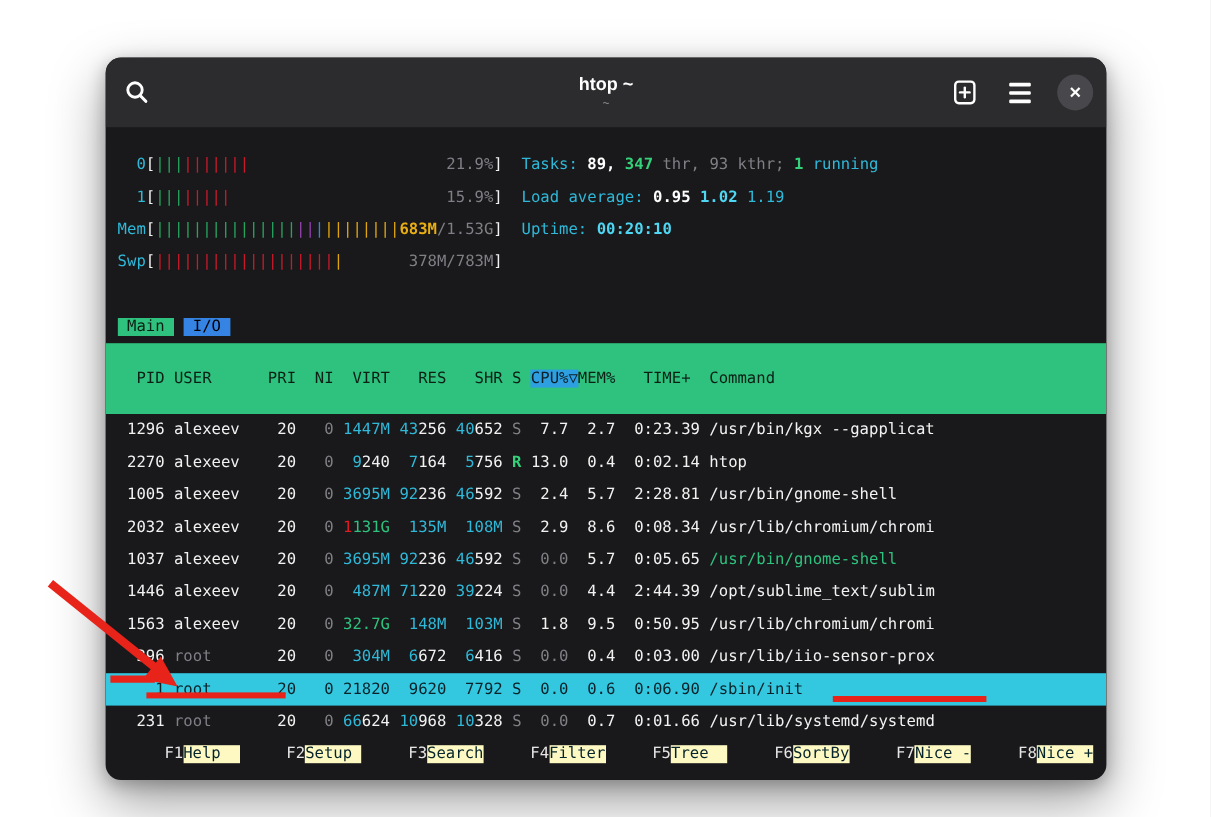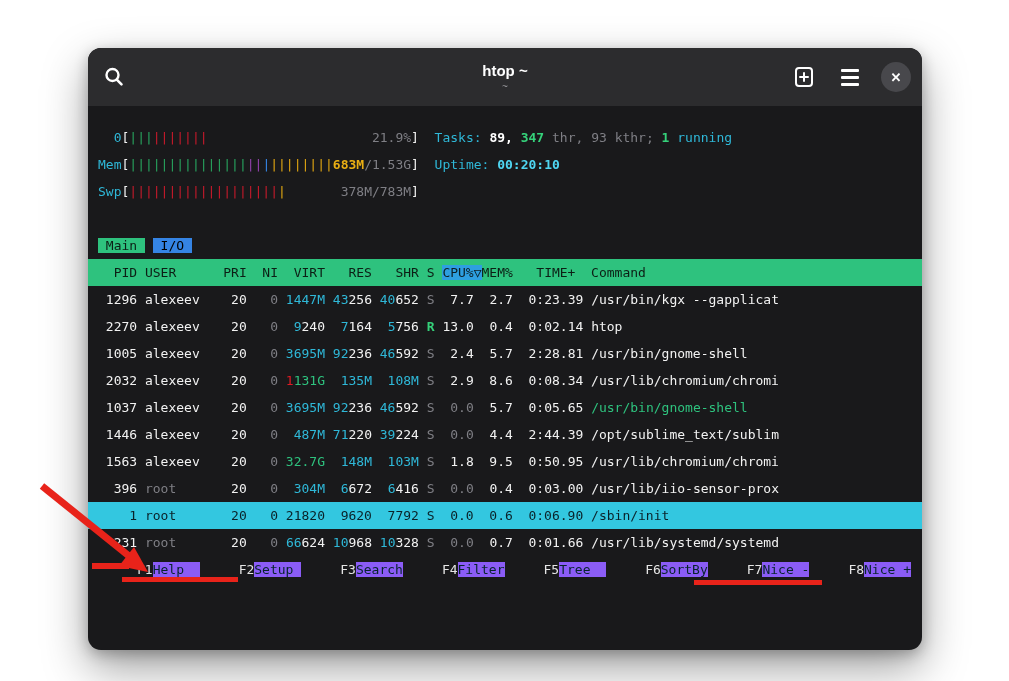--- a/index.html
+++ b/index.html
@@ -42,27 +42,27 @@
   .gn{color:#2ec27e}
   .gnb{color:#35d17a;font-weight:bold}
   .gnc{color:#2ec27e}
   .rdm{color:#c81a2b}
   .rdb{color:#e01b24}
   .ylm{color:#dfa511}
   .ylb{color:#e9ae13;font-weight:bold}
   .pum{color:#9141ac}
   .blm{color:#3584e4}
 
-  .t-line.hdr{background:#2ec27e;margin:0 -10px;padding:0 10px;}
+  .t-line.hdr{background:#2ec27e;margin:0 -10px;padding:16px 10px;}
   .hdt{color:#0c1f15;}
   .sorthd{background:#2e9fe0;color:#0c1f26;}
   .tabA{background:#2ec27e;color:#0c1f15;}
   .tabB{background:#3584e4;color:#000000;}
   .fk{color:#e5e5e5;margin-left:39px;}
-  .fl{background:#8b5cf6;color:#06242c;text-align:right;}
+  .fl{background:#fef9c3;color:#06242c;text-align:right;}
   .t-line.sel{background:#33c7e0;margin:0 -10px;padding:0 10px;}
   .t-line.sel span{color:#0a2229 !important;font-weight:normal !important;background:transparent !important;}
 
   
   #annotations{position:absolute;left:0;top:0;width:1009px;height:681px;pointer-events:none;}
 </style>
 </head>
 <body>
 
 <div id="stage">
@@ -97,20 +97,21 @@
             </span>
         </button>
         <button class="tb-btn">
           <span class="close-btn">✕</span>
         </button>
       </div>
     </div>
 
     <div id="term">
         <div class="t-line"><span class="cyl">  0</span><span class="wh">[</span><span class="gnm">|||</span><span class="rdm">|||||||</span><span class="wh">                     </span><span class="gy">21.9%</span><span class="wh">]</span><span class="wh">  </span><span class="cy">Tasks: </span><span class="whb">89, </span><span class="gnb">347</span><span class="gy"> thr, 93 kthr; </span><span class="gnb">1</span><span class="cy"> running</span></div>
+        <div class="t-line"><span class="cyl">  1</span><span class="wh">[</span><span class="gnm">|||</span><span class="rdm">|||||</span><span class="wh">                       </span><span class="gy">15.9%</span><span class="wh">]</span><span class="wh">  </span><span class="cy">Load average: </span><span class="whb">0.95 </span><span class="cyb">1.02 </span><span class="cy">1.19</span></div>
         <div class="t-line"><span class="cyl">Mem</span><span class="wh">[</span><span class="gnm">|||||||||||||||</span><span class="pum">||</span><span class="blm">|</span><span class="ylm">||||||||</span><span class="ylb">683M</span><span class="gy">/1.53G</span><span class="wh">]</span><span class="wh">  </span><span class="cy">Uptime: </span><span class="cyb">00:20:10</span></div>
         <div class="t-line"><span class="cyl">Swp</span><span class="wh">[</span><span class="rdm">|||||||||||||||||||</span><span class="ylm">|</span><span class="wh">       </span><span class="gy">378M/783M</span><span class="wh">]</span></div>
         <div class="t-line"><span class="wh"> </span></div>
         <div class="t-line"><span class="tabA"> Main </span><span class="wh"> </span><span class="tabB"> I/O </span></div>
         <div class="t-line hdr"><span class="hdt">  PID USER      PRI  NI  VIRT   RES   SHR S </span><span class="sorthd">CPU%▽</span><span class="hdt">MEM%   TIME+  Command</span></div>
         <div class="t-line"><span class="wh"> 1296 alexeev    20 </span><span class="gy">  0 </span><span class="cy">1447M </span><span class="cy">43</span><span class="wh">256 </span><span class="cy">40</span><span class="wh">652 </span><span class="gy">S</span><span class="wh">  7.7  2.7  0:23.39 /usr/bin/kgx --gapplicat</span></div>
         <div class="t-line"><span class="wh"> 2270 alexeev    20 </span><span class="gy">  0  </span><span class="cy">9</span><span class="wh">240  </span><span class="cy">7</span><span class="wh">164  </span><span class="cy">5</span><span class="wh">756 </span><span class="gnb">R</span><span class="wh"> 13.0  0.4  0:02.14 htop</span></div>
         <div class="t-line"><span class="wh"> 1005 alexeev    20 </span><span class="gy">  0 </span><span class="cy">3695M </span><span class="cy">92</span><span class="wh">236 </span><span class="cy">46</span><span class="wh">592 </span><span class="gy">S</span><span class="wh">  2.4  5.7  2:28.81 /usr/bin/gnome-shell</span></div>
         <div class="t-line"><span class="wh"> 2032 alexeev    20 </span><span class="gy">  0 </span><span class="rdb">1</span><span class="gn">131G </span><span class="cy"> 135M  108M </span><span class="gy">S</span><span class="wh">  2.9  8.6  0:08.34 /usr/lib/chromium/chromi</span></div>
         <div class="t-line"><span class="wh"> 1037 alexeev    20 </span><span class="gy">  0 </span><span class="cy">3695M </span><span class="cy">92</span><span class="wh">236 </span><span class="cy">46</span><span class="wh">592 </span><span class="gy">S  0.0</span><span class="wh">  5.7  0:05.65 </span><span class="gnc">/usr/bin/gnome-shell</span></div>

